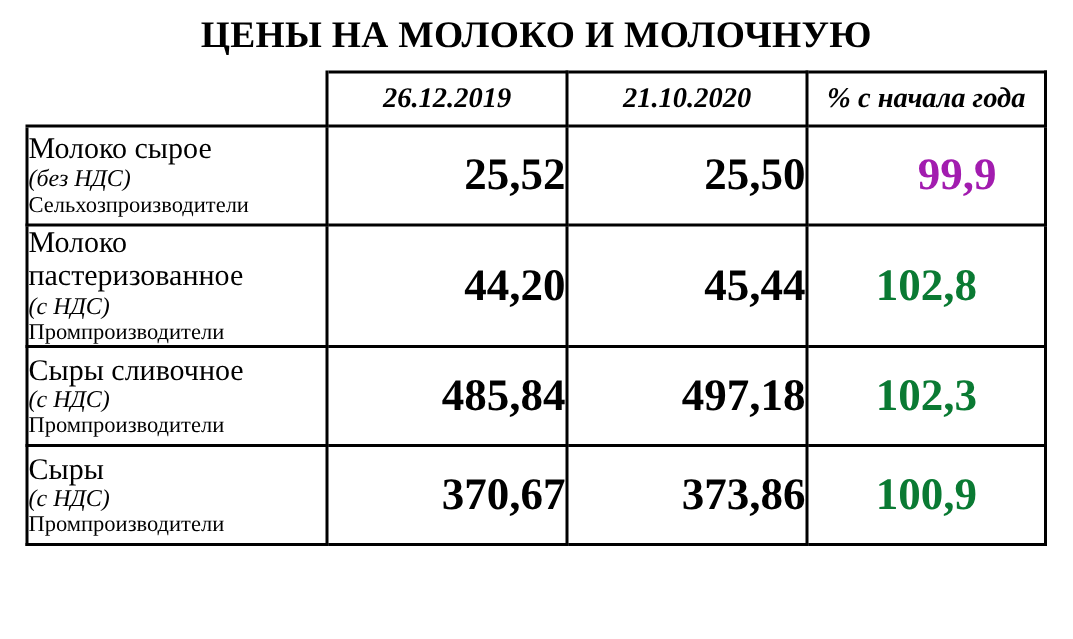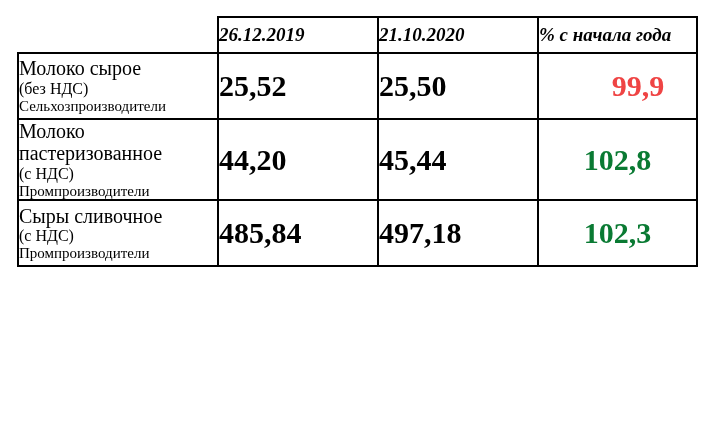--- a/index.html
+++ b/index.html
@@ -50,67 +50,69 @@
   col.c-d1    { width: 160px; }
   col.c-d2    { width: 160px; }
   col.c-pct   { width: 159px; }
 
   thead th {
     height: 34px;
     font-family: "Liberation Serif", serif;
     font-weight: bold;
     font-style: italic;
     font-size: 19px;
-    text-align: left;
+    text-align: center;
     vertical-align: middle;
   }
   thead th.blank {
     border-top: none;
     border-left: none;
   }
   .row-name {
     padding: 4px 0 4px 8px;
     vertical-align: middle;
     line-height: 1.12;
   }
   .nm-main {
     font-size: 20px;
     display: block;
   }
   .nm-sub {
     font-size: 16px;
+    font-style: italic;
     display: block;
   }
   .nm-sub2 {
     font-size: 15px;
     display: block;
   }
   .val {
-    text-align: left;
+    text-align: right;
     vertical-align: middle;
     font-weight: bold;
     font-size: 30px;
   }
   .pct {
     text-align: center;
     vertical-align: middle;
     font-weight: bold;
     font-size: 30px;
   }
-  .pct.neg { color: #ef4444; padding-left: 41px; }
+  .pct.neg { color: #a21caf; padding-left: 41px; }
   .pct.pos { color: #0a7a33; margin-left: 17px; }
 
   tbody tr { height: 66px; }
 </style>
 </head>
 <body>
 
 <div class="page">
 
   <div class="title-block">
+    <div class="title-line">ЦЕНЫ НА МОЛОКО И МОЛОЧНУЮ</div>
   </div>
 
   <table class="price-table">
     <colgroup>
       <col class="c-name">
       <col class="c-d1">
       <col class="c-d2">
       <col class="c-pct">
     </colgroup>
     <thead>
@@ -150,17 +152,27 @@
         <td class="row-name">
           <span class="nm-main">Сыры сливочное</span>
           <span class="nm-sub">(с НДС)</span>
           <span class="nm-sub2">Промпроизводители</span>
         </td>
         <td class="val">485,84</td>
         <td class="val">497,18</td>
         <td class="pct pos">102,3</td>
       </tr>
 
+      <tr>
+        <td class="row-name">
+          <span class="nm-main">Сыры</span>
+          <span class="nm-sub">(с НДС)</span>
+          <span class="nm-sub2">Промпроизводители</span>
+        </td>
+        <td class="val">370,67</td>
+        <td class="val">373,86</td>
+        <td class="pct pos">100,9</td>
+      </tr>
 
     </tbody>
   </table>
 
 </div>
 
 </body></html>

